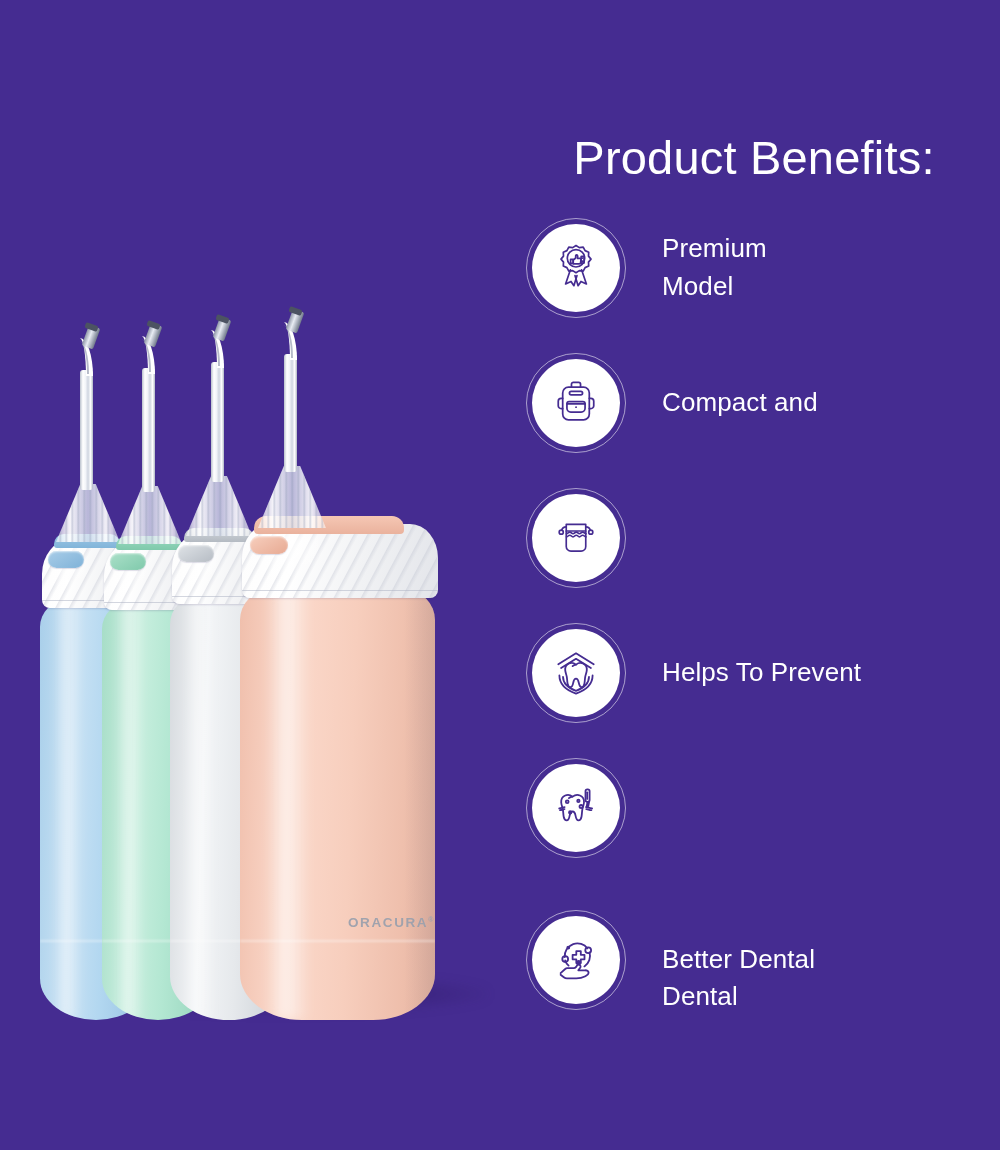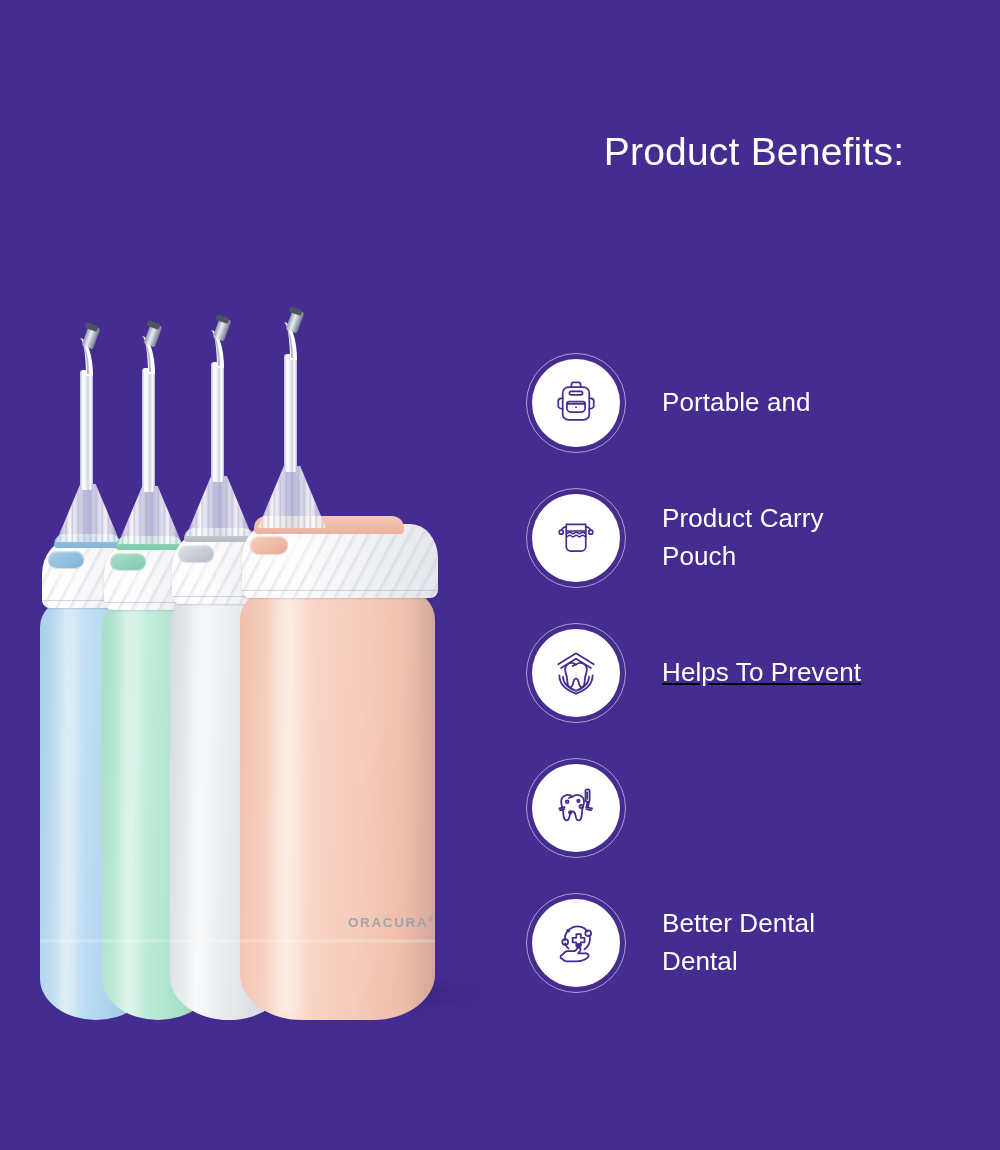--- a/index.html
+++ b/index.html
@@ -19,21 +19,21 @@
     position:absolute;
     left:520px; top:130px;
     width:470px; height:900px;
   }
   #panel-title {
     position:absolute;
     left:14px; top:0;
     width:440px;
     text-align:center;
     color:#ffffff;
-    font-size:39px;
+    font-size:47px;
     font-weight:400;
     letter-spacing:0.2px;
     white-space:nowrap;
   }
   .benefit-row {
     position:absolute;
     left:0;
     width:470px; height:110px;
     display:flex;
     align-items:center;
@@ -317,65 +317,82 @@
       <div class="bend-shade" style="left:37px; bottom:662px; width:16px; height:33px;"></div>
       <div class="tip" style="left:49px; bottom:688px; width:12px; height:22px; transform:rotate(20deg);"></div>
       <div class="tip-cap" style="left:49px; bottom:706px; width:13px; height:6px; transform:rotate(20deg);"></div>
     </div>
   </div>
 
   <div id="benefits-panel">
 
     <div id="panel-title">Product Benefits:</div>
 
+    <div class="benefit-row" style="top:83px;">
+      <div class="icon-wrap">
+        <div class="icon-outer-ring"></div>
+        <div class="icon-disc">
+          <svg width="56" height="56" viewBox="0 0 56 56" fill="none" stroke="#452c91" stroke-width="1.7" stroke-linecap="round" stroke-linejoin="round">
+            <path d="M28 5.5l3.3 2.1 3.9-.5 1.9 3.5 3.6 1.6-.2 3.9 2.5 3-2.5 3 .2 3.9-3.6 1.6-1.9 3.5-3.9-.5-3.3 2.1-3.3-2.1-3.9.5-1.9-3.5-3.6-1.6.2-3.9-2.5-3 2.5-3-.2-3.9 3.6-1.6 1.9-3.5 3.9.5z"></path>
+            <circle cx="28" cy="18.3" r="8.7"></circle>
+            <path d="M22.6 19.3h2.6v4.1h-2.6z"></path>
+            <path d="M25.2 19.9c.9-.3 1.6-.9 2.1-1.7.4-.7.5-1.5.4-2.3-.1-.5.3-1 .8-1 .7 0 1.2.6 1.2 1.3l-.3 2.1h2.6c.7 0 1.2.6 1.1 1.3l-.6 3.2c-.1.6-.6 1-1.2 1h-6.1z"></path>
+            <rect x="33.1" y="16.3" width="3" height="6.9" rx="0.5"></rect>
+            <path d="M34.6 18.1h.1M34.6 21.2h.1"></path>
+            <path d="M22.4 29.8L17.6 44l5.4-2.6 2.9 4.3 3.1-10.2"></path>
+            <path d="M33.6 29.8L38.4 44 33 41.4l-2.9 4.3-3.1-10.2"></path>
+          </svg>
+        </div>
+      </div>
+      <div class="benefit-label">
+        <span class="ln">Premium</span>
+        <span class="ln">Model</span>
+      </div>
+    </div>
 
     <div class="benefit-row" style="top:218px;">
       <div class="icon-wrap">
         <div class="icon-outer-ring"></div>
         <div class="icon-disc">
           <svg width="54" height="54" viewBox="0 0 56 56" fill="none" stroke="#452c91" stroke-width="1.8" stroke-linecap="round" stroke-linejoin="round">
             <path d="M23.3 11.5V8.6c0-1.1.9-2 2-2h5.4c1.1 0 2 .9 2 2v2.9"></path>
             <rect x="14.2" y="11.5" width="27.6" height="33.9" rx="6"></rect>
             <rect x="21.2" y="15.9" width="13.6" height="3.6" rx="1.8"></rect>
             <path d="M14.2 23.2h-1.6a3 3 0 0 0-3 3v4.6a3 3 0 0 0 3 3h1.6"></path>
             <path d="M41.8 23.2h1.6a3 3 0 0 1 3 3v4.6a3 3 0 0 1-3 3h-1.6"></path>
             <path d="M18.6 28.8h18.8v4.6a4 4 0 0 1-4 4h-10.8a4 4 0 0 1-4-4z"></path>
             <path d="M18.6 28.8c0-1.2 1-2.2 2.2-2.2h14.4c1.2 0 2.2 1 2.2 2.2"></path>
             <path d="M28 32.3h.1"></path>
           </svg>
         </div>
       </div>
       <div class="benefit-label">
-        <span class="ln">Portable and</span>
+        <span class="ln">Compact and</span>
       </div>
     </div>
 
     <div class="benefit-row" style="top:353px;">
       <div class="icon-wrap">
         <div class="icon-outer-ring"></div>
         <div class="icon-disc">
           <svg width="52" height="52" viewBox="0 0 56 56" fill="none" stroke="#452c91" stroke-width="1.8" stroke-linecap="round" stroke-linejoin="round">
             <path d="M17.5 13.4h21v7.1h-21z"></path>
             <path d="M17.5 20.5v16.6a5 5 0 0 0 5 5h11a5 5 0 0 0 5-5V20.5"></path>
             <path d="M17.8 23.3c1.7 0 1.7-1.7 3.5-1.7s1.7 1.7 3.5 1.7 1.7-1.7 3.5-1.7 1.7 1.7 3.4 1.7 1.7-1.7 3.5-1.7 1.8 1.7 3.5 1.7"></path>
             <path d="M17.8 26.7c1.7 0 1.7-1.7 3.5-1.7s1.7 1.7 3.5 1.7 1.7-1.7 3.5-1.7 1.7 1.7 3.4 1.7 1.7-1.7 3.5-1.7 1.8 1.7 3.5 1.7"></path>
             <path d="M17.5 16.1c-2.6 0-4.4 1.6-4.9 3.6"></path>
             <path d="M38.5 16.1c2.6 0 4.4 1.6 4.9 3.6"></path>
             <circle cx="12.1" cy="21.7" r="2.2"></circle>
             <circle cx="43.9" cy="21.7" r="2.2"></circle>
           </svg>
         </div>
       </div>
-      <div class="benefit-label">
-        <span class="ln">Product Carry</span>
-        <span class="ln">Pouch</span>
-      </div>
-    </div>
-
-    <div class="benefit-row" style="top:488px;text-decoration:underline;">
+    </div>
+
+    <div class="benefit-row" style="top:488px;">
       <div class="icon-wrap">
         <div class="icon-outer-ring"></div>
         <div class="icon-disc">
           <svg width="56" height="56" viewBox="0 0 56 56" fill="none" stroke="#452c91" stroke-width="1.8" stroke-linecap="round" stroke-linejoin="round">
             <path d="M10.3 19.3L28 8.3l17.7 11"></path>
             <path d="M13.1 23.1L28 13.8l14.9 9.3"></path>
             <path d="M11.4 30.4c0 9 7.3 14.8 16.6 18.2 9.3-3.4 16.6-9.2 16.6-18.2"></path>
             <path d="M15 31.8c0 6.9 5.6 11.4 13 14.1 7.4-2.7 13-7.2 13-14.1"></path>
             <path d="M28 19.6c-1.9-1.5-4.7-2.1-7-1.1-2.6 1.1-4 3.8-3.8 6.6.2 2.4 1 4 1.5 6.3.5 2.3.4 5 .9 7.3.4 1.8 1.3 3.4 2.8 3.4 1.8 0 2.4-2.2 2.8-4.3.4-2 .8-4.1 2.8-4.1s2.4 2.1 2.8 4.1c.4 2.1 1 4.3 2.8 4.3 1.5 0 2.4-1.6 2.8-3.4.5-2.3.4-5 .9-7.3.5-2.3 1.3-3.9 1.5-6.3.2-2.8-1.2-5.5-3.8-6.6-2.3-1-5.1-.4-7 1.1z"></path>
             <path d="M24.6 21.1c1-.9 2.2-1.4 3.4-1.5"></path>
@@ -403,21 +420,21 @@
             <circle cx="33.1" cy="26.6" r="1.6"></circle>
             <circle cx="22.2" cy="32.4" r="1.2"></circle>
             <rect x="37.5" y="9.4" width="4.1" height="12.4" rx="1.8"></rect>
             <path d="M39.5 21.8l-.8 4.6 1.6-.3.8-4.3"></path>
             <path d="M39.2 12.3v6.6"></path>
           </svg>
         </div>
       </div>
     </div>
 
-    <div class="benefit-row" style="top:758px;">
+    <div class="benefit-row" style="top:776px;align-items:flex-end;">
       <div class="icon-wrap">
         <div class="icon-outer-ring"></div>
         <div class="icon-disc">
           <svg width="56" height="56" viewBox="0 0 56 56" fill="none" stroke="#452c91" stroke-width="1.8" stroke-linecap="round" stroke-linejoin="round">
             <path d="M16.8 25.2c-.6-5.6 2.8-11.1 8.4-13.1 5.3-1.9 11.1 0 14.2 4.3"></path>
             <path d="M41.5 20.3c1.6 5.2-.4 11-5.1 14.1"></path>
             <path d="M20.6 33.6c-1.6-1.4-2.8-3.2-3.4-5.2"></path>
             <circle cx="17.2" cy="27.1" r="2.9"></circle>
             <circle cx="40.2" cy="18.2" r="2.9"></circle>
             <circle cx="30.6" cy="30.7" r="1.7"></circle>

